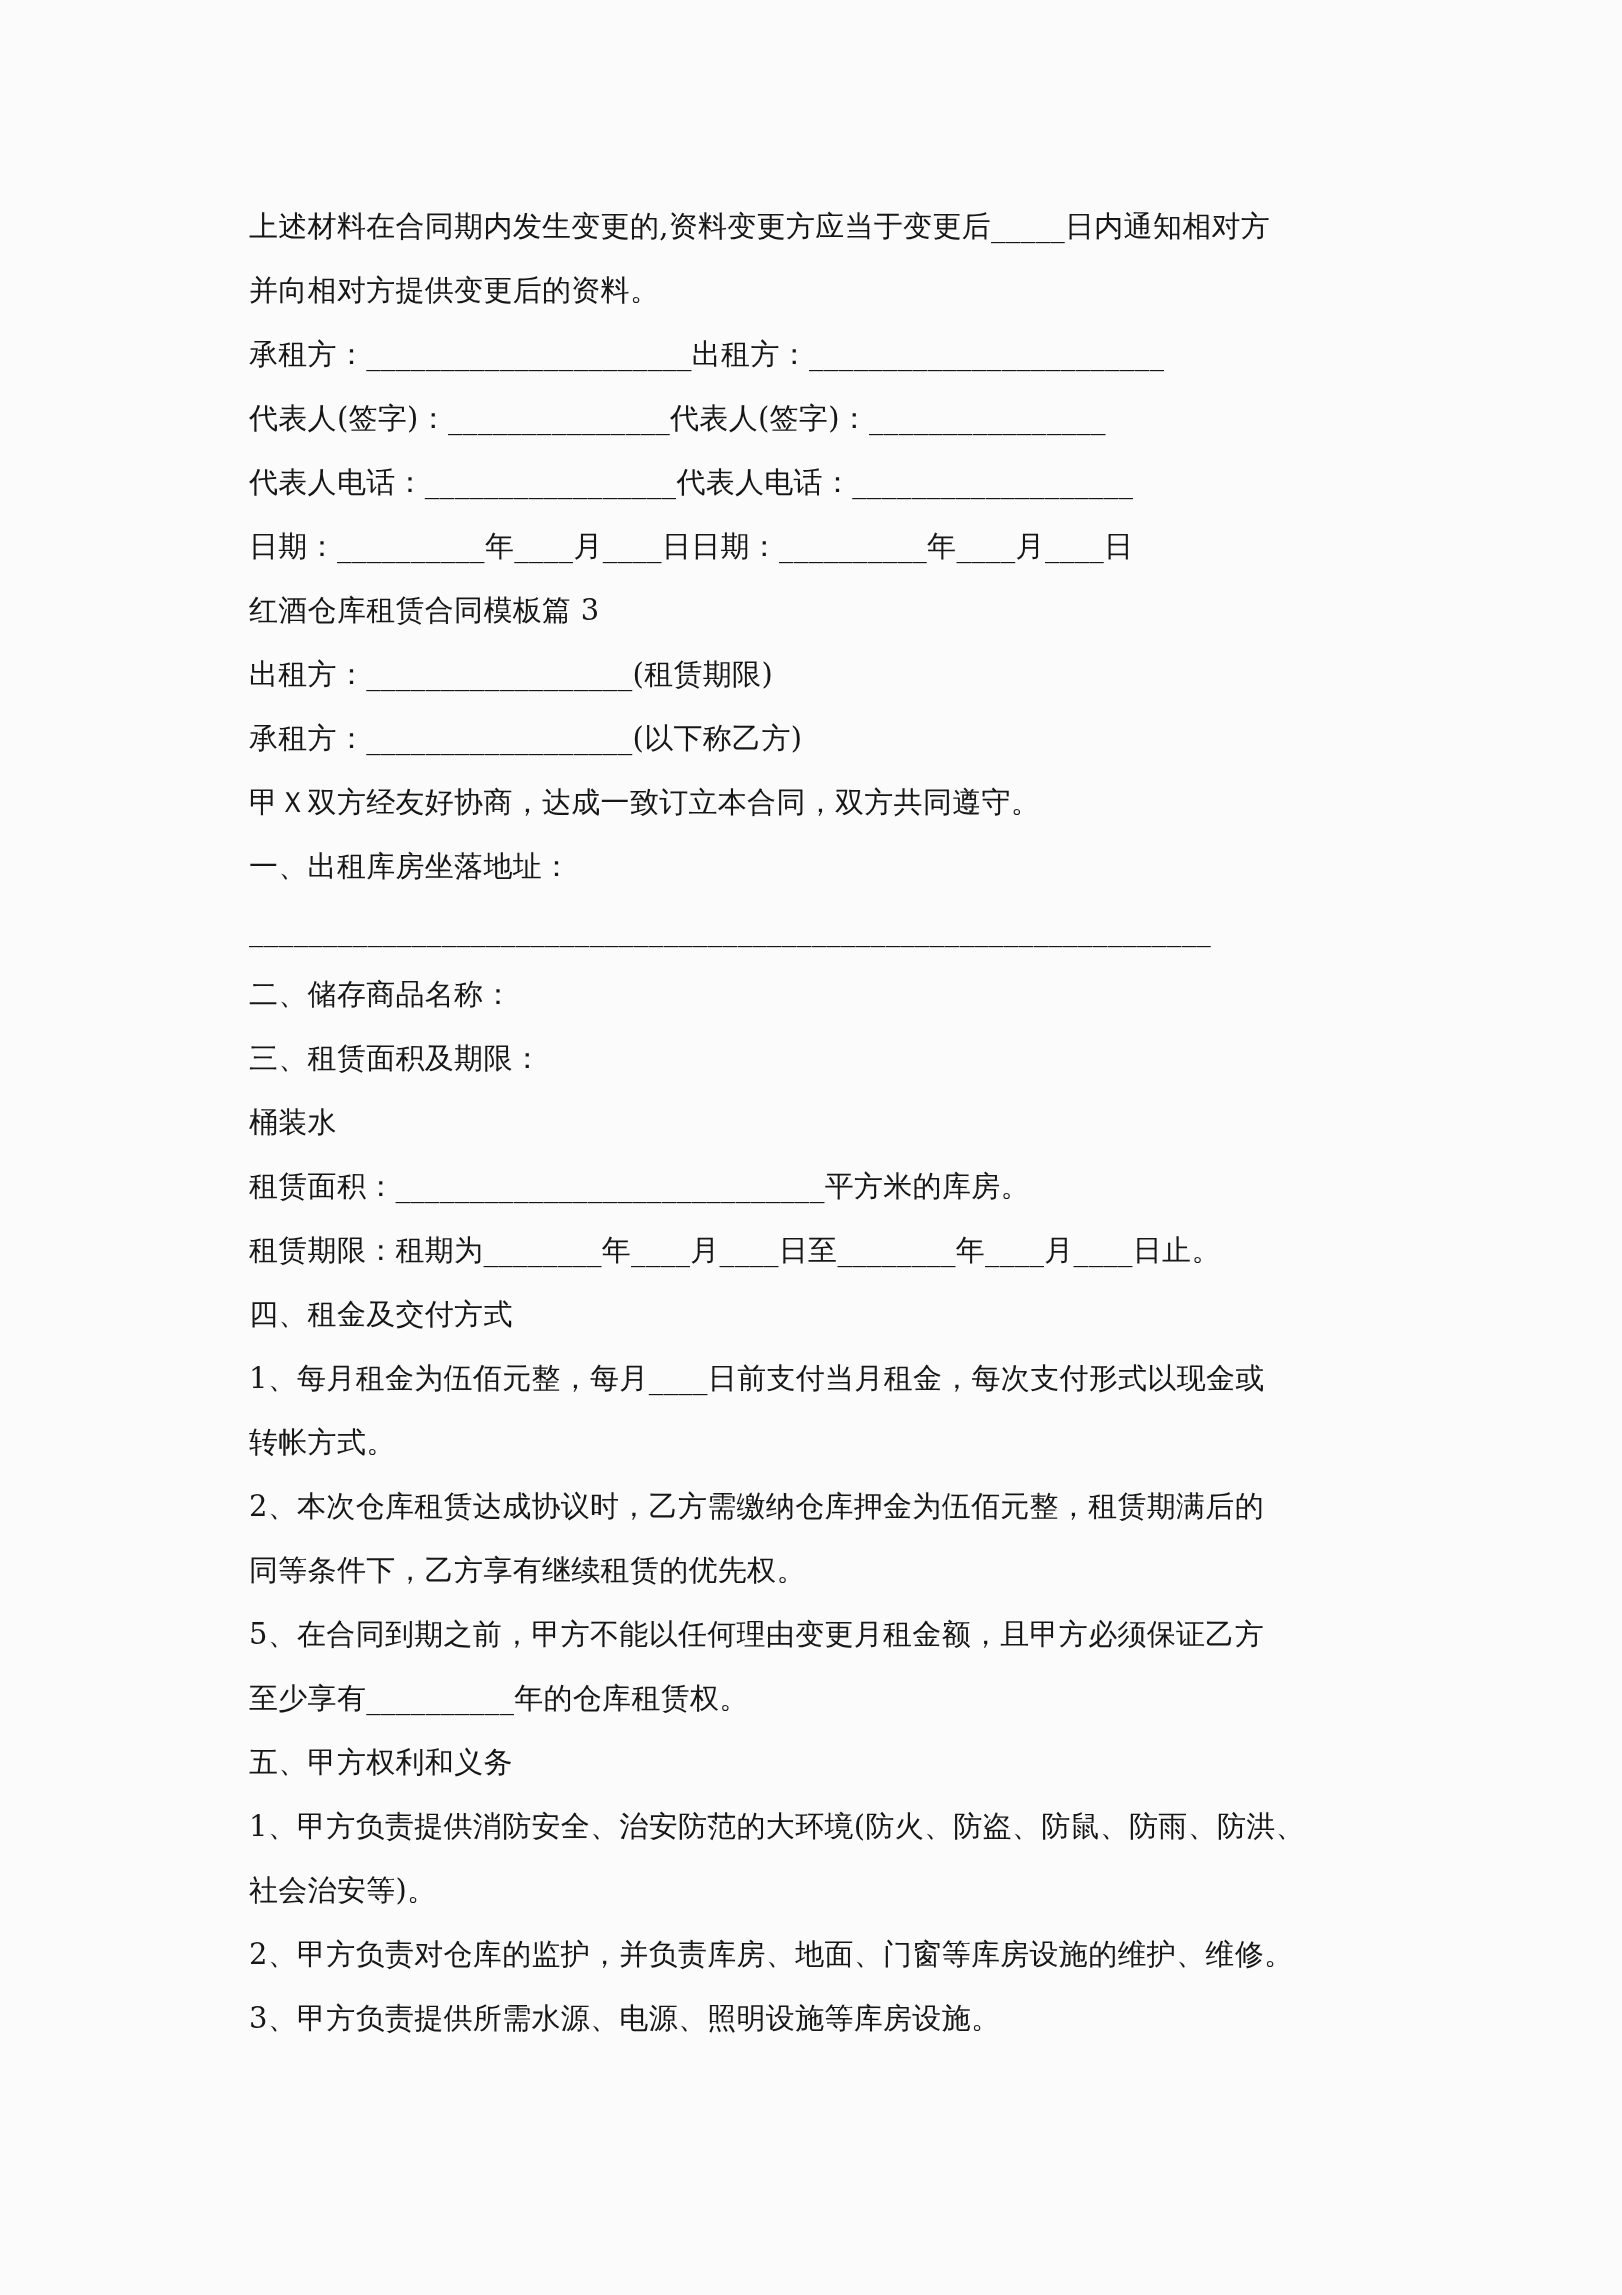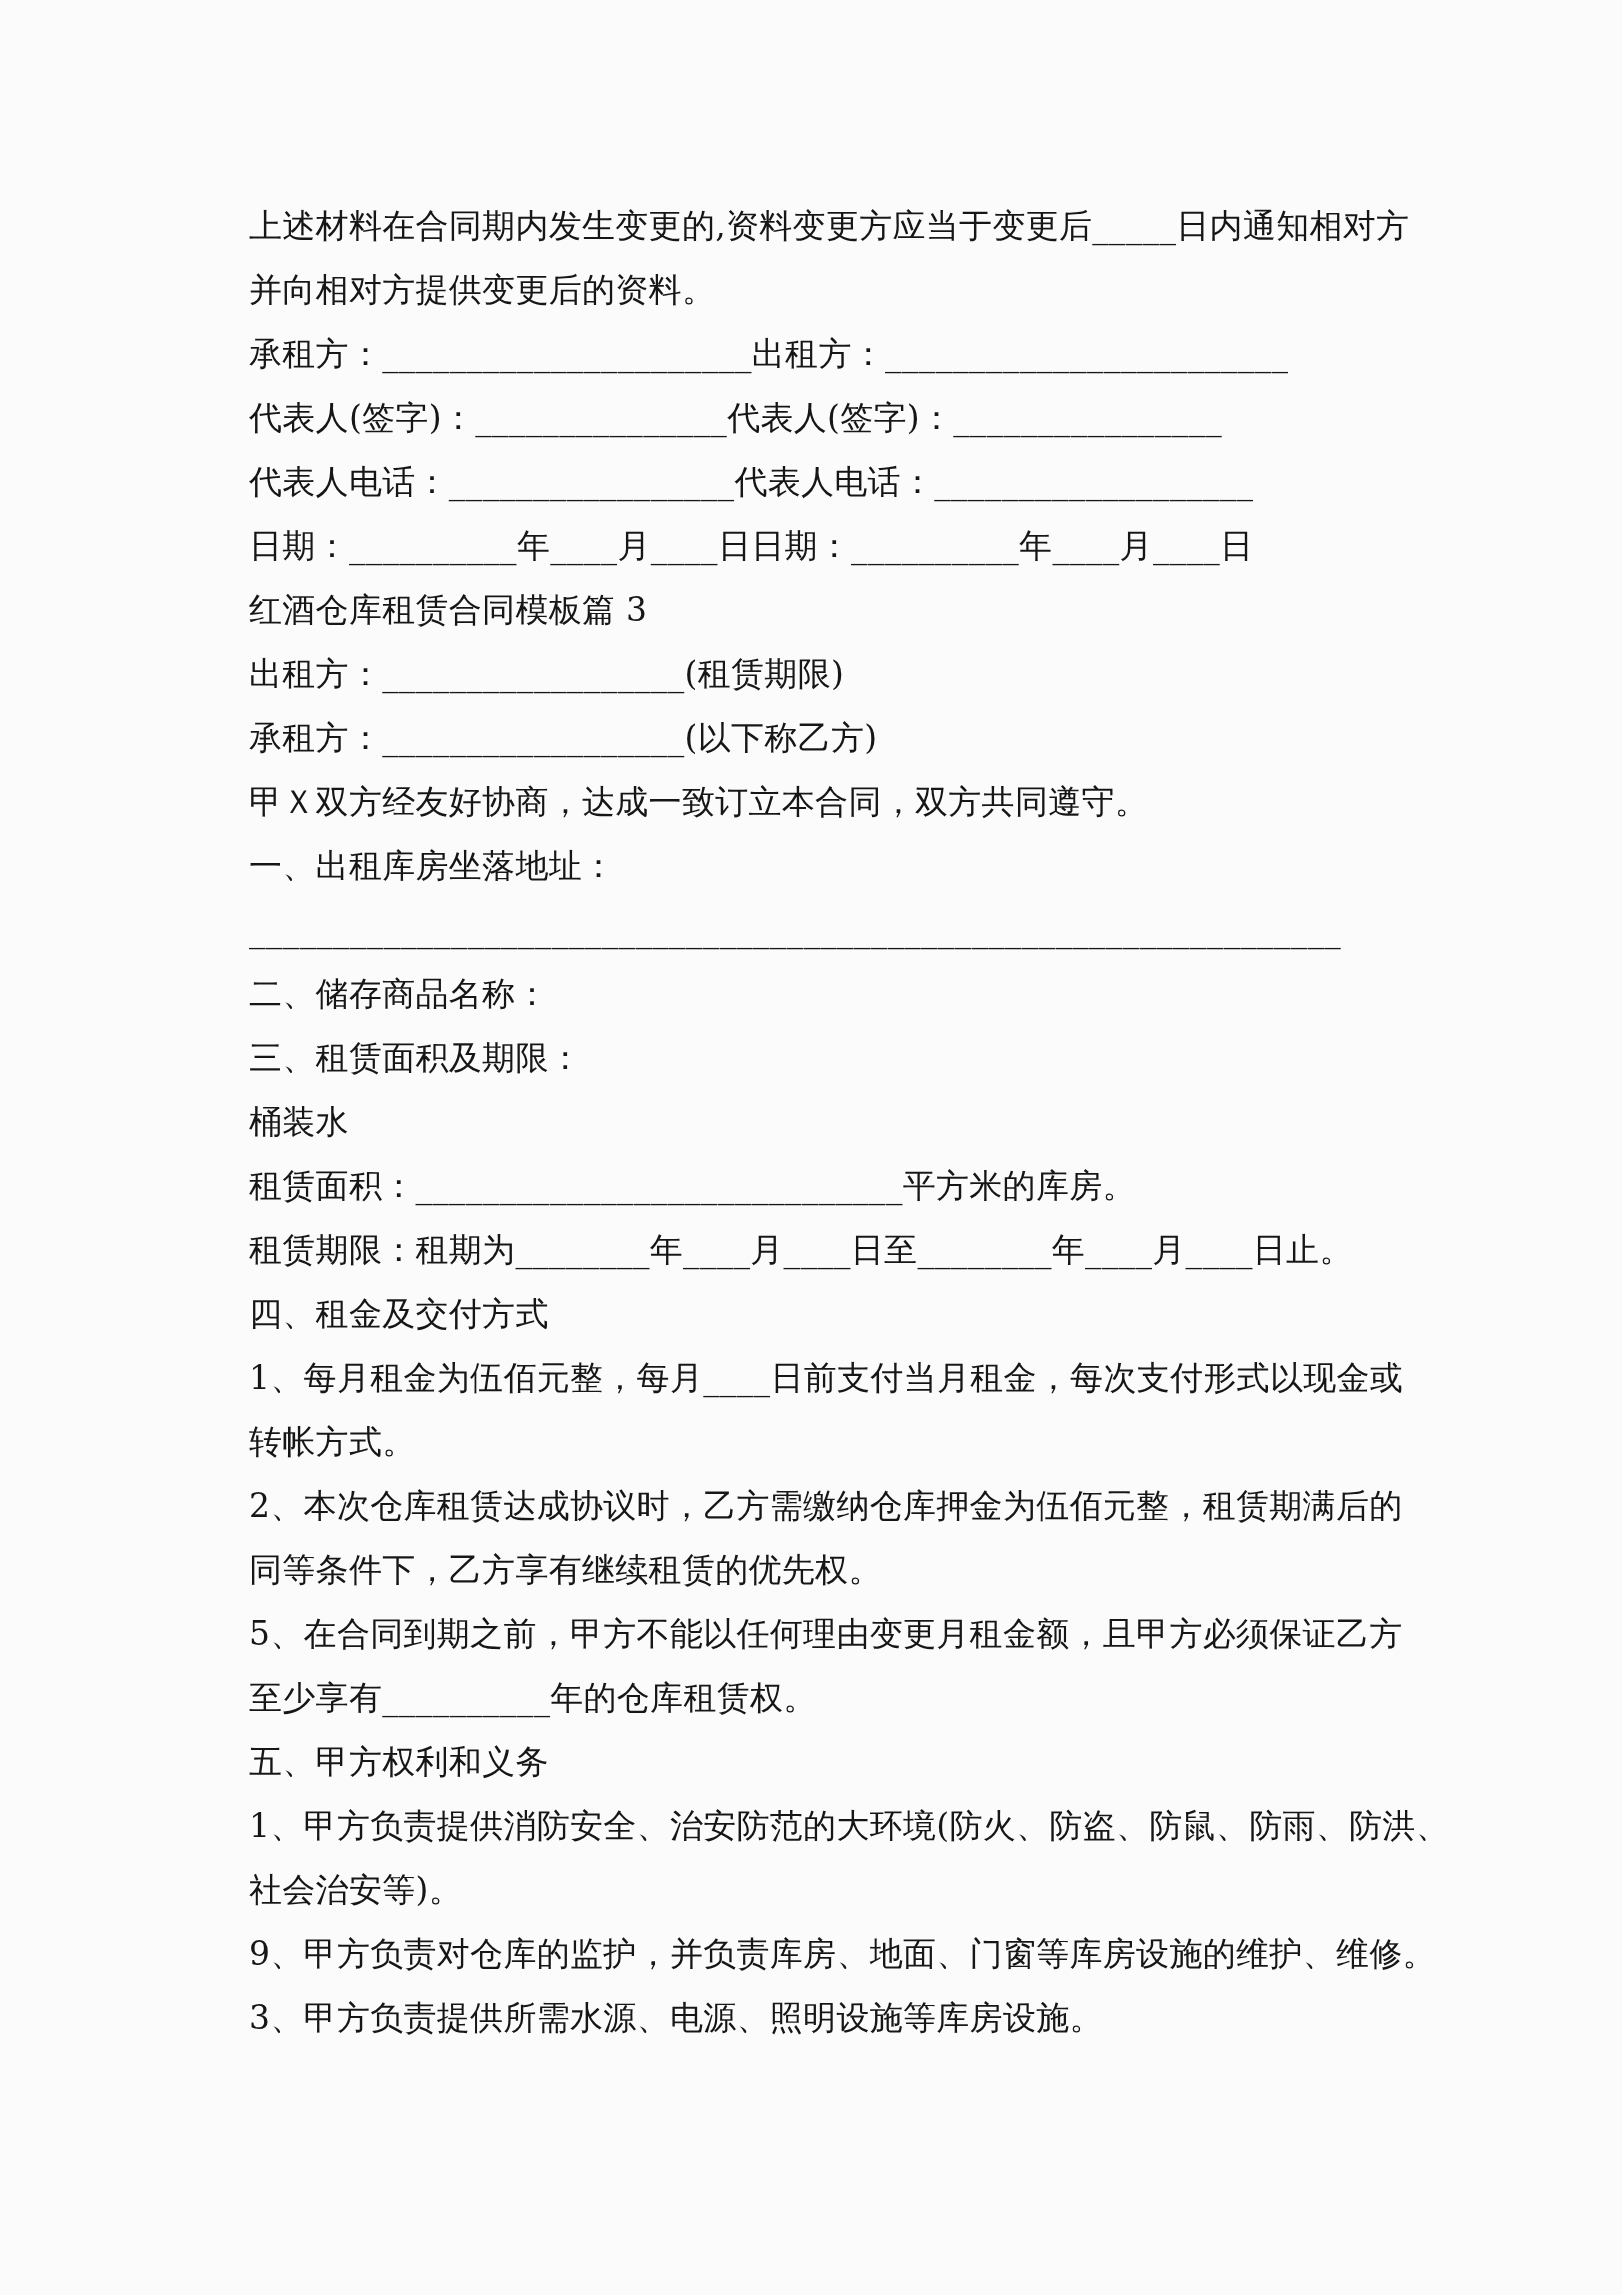--- a/index.html
+++ b/index.html
@@ -24,21 +24,21 @@
   }
   .content {
     position: absolute;
     left: 249px;
     top: 194px;
     width: 1171px;
   }
   .line {
     height: 64px;
     line-height: 64px;
-    font-size: 33px;
+    font-size: 29px;
     color: #161616;
     white-space: nowrap;
     letter-spacing: 0.3px;
     text-align: left;
   }
 </style>
 </head>
 <body style="background: rgb(251, 251, 251);">
 
 <div class="page">
@@ -63,17 +63,17 @@
       <div class="line">四、租金及交付方式</div>
       <div class="line">1、每月租金为伍佰元整，每月____日前支付当月租金，每次支付形式以现金或</div>
       <div class="line">转帐方式。</div>
       <div class="line">2、本次仓库租赁达成协议时，乙方需缴纳仓库押金为伍佰元整，租赁期满后的</div>
       <div class="line">同等条件下，乙方享有继续租赁的优先权。</div>
       <div class="line">5、在合同到期之前，甲方不能以任何理由变更月租金额，且甲方必须保证乙方</div>
       <div class="line">至少享有__________年的仓库租赁权。</div>
       <div class="line">五、甲方权利和义务</div>
       <div class="line">1、甲方负责提供消防安全、治安防范的大环境(防火、防盗、防鼠、防雨、防洪、</div>
       <div class="line">社会治安等)。</div>
-      <div class="line">9、甲方负责对仓库的监护，并负责库房、地面、门窗等库房设施的维护、维修。</div>
+      <div class="line">2、甲方负责对仓库的监护，并负责库房、地面、门窗等库房设施的维护、维修。</div>
       <div class="line">3、甲方负责提供所需水源、电源、照明设施等库房设施。</div>
     </div>
 </div>
 
 
 </body></html>

